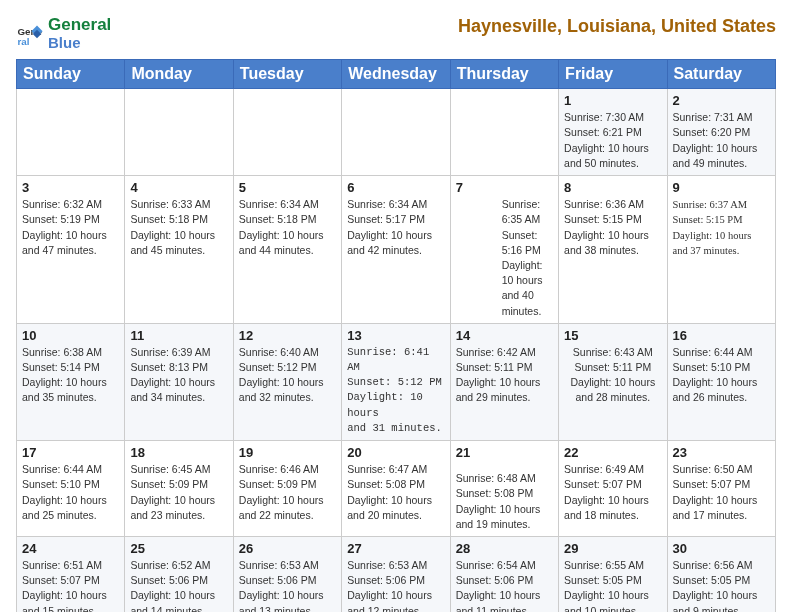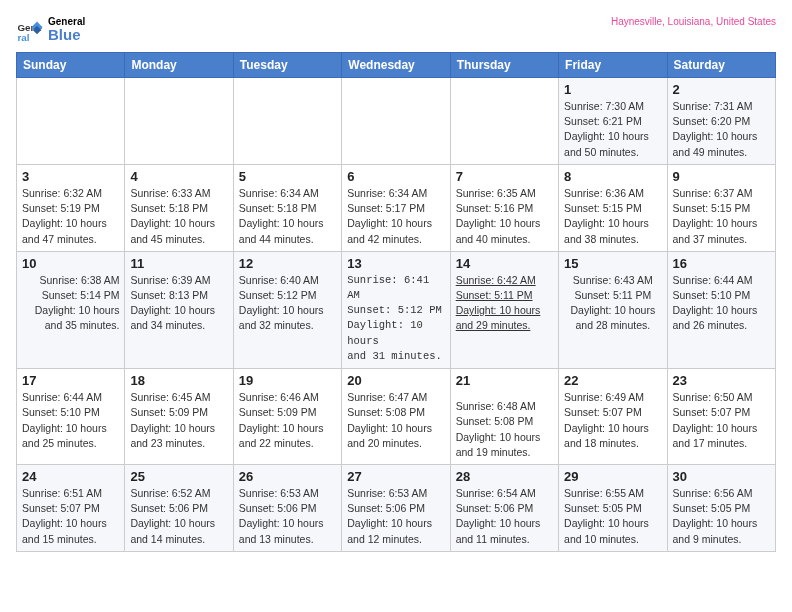--- a/index.html
+++ b/index.html
@@ -27,34 +27,35 @@
     }
     .title-area {
       text-align: right;
     }
     .month-title {
       font-size: 32px;
       font-weight: bold;
       color: #333;
     }
     .location {
-      font-size: 10px;
-      color: #ec4899;
+      font-size: 18px;
+      color: #a16207;
+      font-weight: bold;
     }
     .calendar {
       width: 100%;
       border-collapse: collapse;
       font-size: 11px;
     }
     .calendar thead th {
       background: #4a7fcb;
       color: #fff;
       padding: 5px 6px;
       text-align: left;
-      font-size: 12px;
+      font-size: 16px;
       font-weight: bold;
       border: 1px solid #3a6ab8;
     }
     .calendar tbody td {
       border: 1px solid #ccc;
       vertical-align: top;
       padding: 4px 5px;
       width: 108px;
       min-height: 80px;
       background: #fff;
@@ -86,21 +87,21 @@
 
 <div class="header-area">
   <div class="logo">
     <svg class="logo-icon" viewBox="0 0 40 40">
       <text x="2" y="22" font-size="14" font-weight="bold" fill="#333">Gene</text>
       <text x="2" y="36" font-size="14" font-weight="bold" fill="#4a90d9">ral</text>
       <polygon points="30,8 38,16 30,24 22,16" fill="#4a90d9"></polygon>
       <polygon points="30,14 36,20 30,26 24,20" fill="#2a5fa8"></polygon>
     </svg>
     <div>
-      <div style="font-size:10px;font-weight:bold;color:#000000;line-height:1.1;">General</div>
+      <div style="font-size:17px;font-weight:bold;color:#15803d;line-height:1.1;">General</div>
       <div style="font-size:15px;font-weight:bold;color:#4a7fcb;line-height:1.1;">Blue</div>
     </div>
   </div>
   <div class="title-area">
     <div class="location">Haynesville, Louisiana, United States</div>
   </div>
 </div>
 
 <table class="calendar">
   <thead>
@@ -160,44 +161,44 @@
         </td>
         <td>
           <span class="day-num">6</span>
           <div class="day-info" style="white-space: pre-line;">Sunrise: 6:34 AM
 Sunset: 5:17 PM
 Daylight: 10 hours
 and 42 minutes.</div>
         </td>
         <td>
           <span class="day-num">7</span>
-          <div class="day-info" style="white-space: pre-line;">Sunrise: 6:35 AM
+          <div class="day-info" style="white-space: pre-line; margin-left: 46px;">Sunrise: 6:35 AM
 Sunset: 5:16 PM
 Daylight: 10 hours
 and 40 minutes.</div>
         </td>
         <td>
           <span class="day-num">8</span>
           <div class="day-info" style="white-space: pre-line;">Sunrise: 6:36 AM
 Sunset: 5:15 PM
 Daylight: 10 hours
 and 38 minutes.</div>
         </td>
         <td>
           <span class="day-num">9</span>
-          <div class="day-info" style="white-space: pre-line;">Sunrise: 6:37 AM
+          <div class="day-info" style="white-space: pre-line; font-family: Liberation Serif, serif;">Sunrise: 6:37 AM
 Sunset: 5:15 PM
 Daylight: 10 hours
 and 37 minutes.</div>
         </td>
       </tr>
       <tr>
         <td>
           <span class="day-num">10</span>
-          <div class="day-info" style="white-space: pre-line; text-align: right;">Sunrise: 6:38 AM
+          <div class="day-info" style="white-space: pre-line;">Sunrise: 6:38 AM
 Sunset: 5:14 PM
 Daylight: 10 hours
 and 35 minutes.</div>
         </td>
         <td>
           <span class="day-num">11</span>
           <div class="day-info" style="white-space: pre-line;">Sunrise: 6:39 AM
 Sunset: 8:13 PM
 Daylight: 10 hours
 and 34 minutes.</div>
@@ -211,21 +212,21 @@
         </td>
         <td>
           <span class="day-num">13</span>
           <div class="day-info" style="white-space: pre-line; font-family: Liberation Mono, monospace;">Sunrise: 6:41 AM
 Sunset: 5:12 PM
 Daylight: 10 hours
 and 31 minutes.</div>
         </td>
         <td>
           <span class="day-num">14</span>
-          <div class="day-info" style="white-space: pre-line; text-decoration: underline;">Sunrise: 6:42 AM
+          <div class="day-info" style="white-space: pre-line;">Sunrise: 6:42 AM
 Sunset: 5:11 PM
 Daylight: 10 hours
 and 29 minutes.</div>
         </td>
         <td>
           <span class="day-num">15</span>
           <div class="day-info" style="white-space: pre-line; text-align: center;">Sunrise: 6:43 AM
 Sunset: 5:11 PM
 Daylight: 10 hours
 and 28 minutes.</div>

